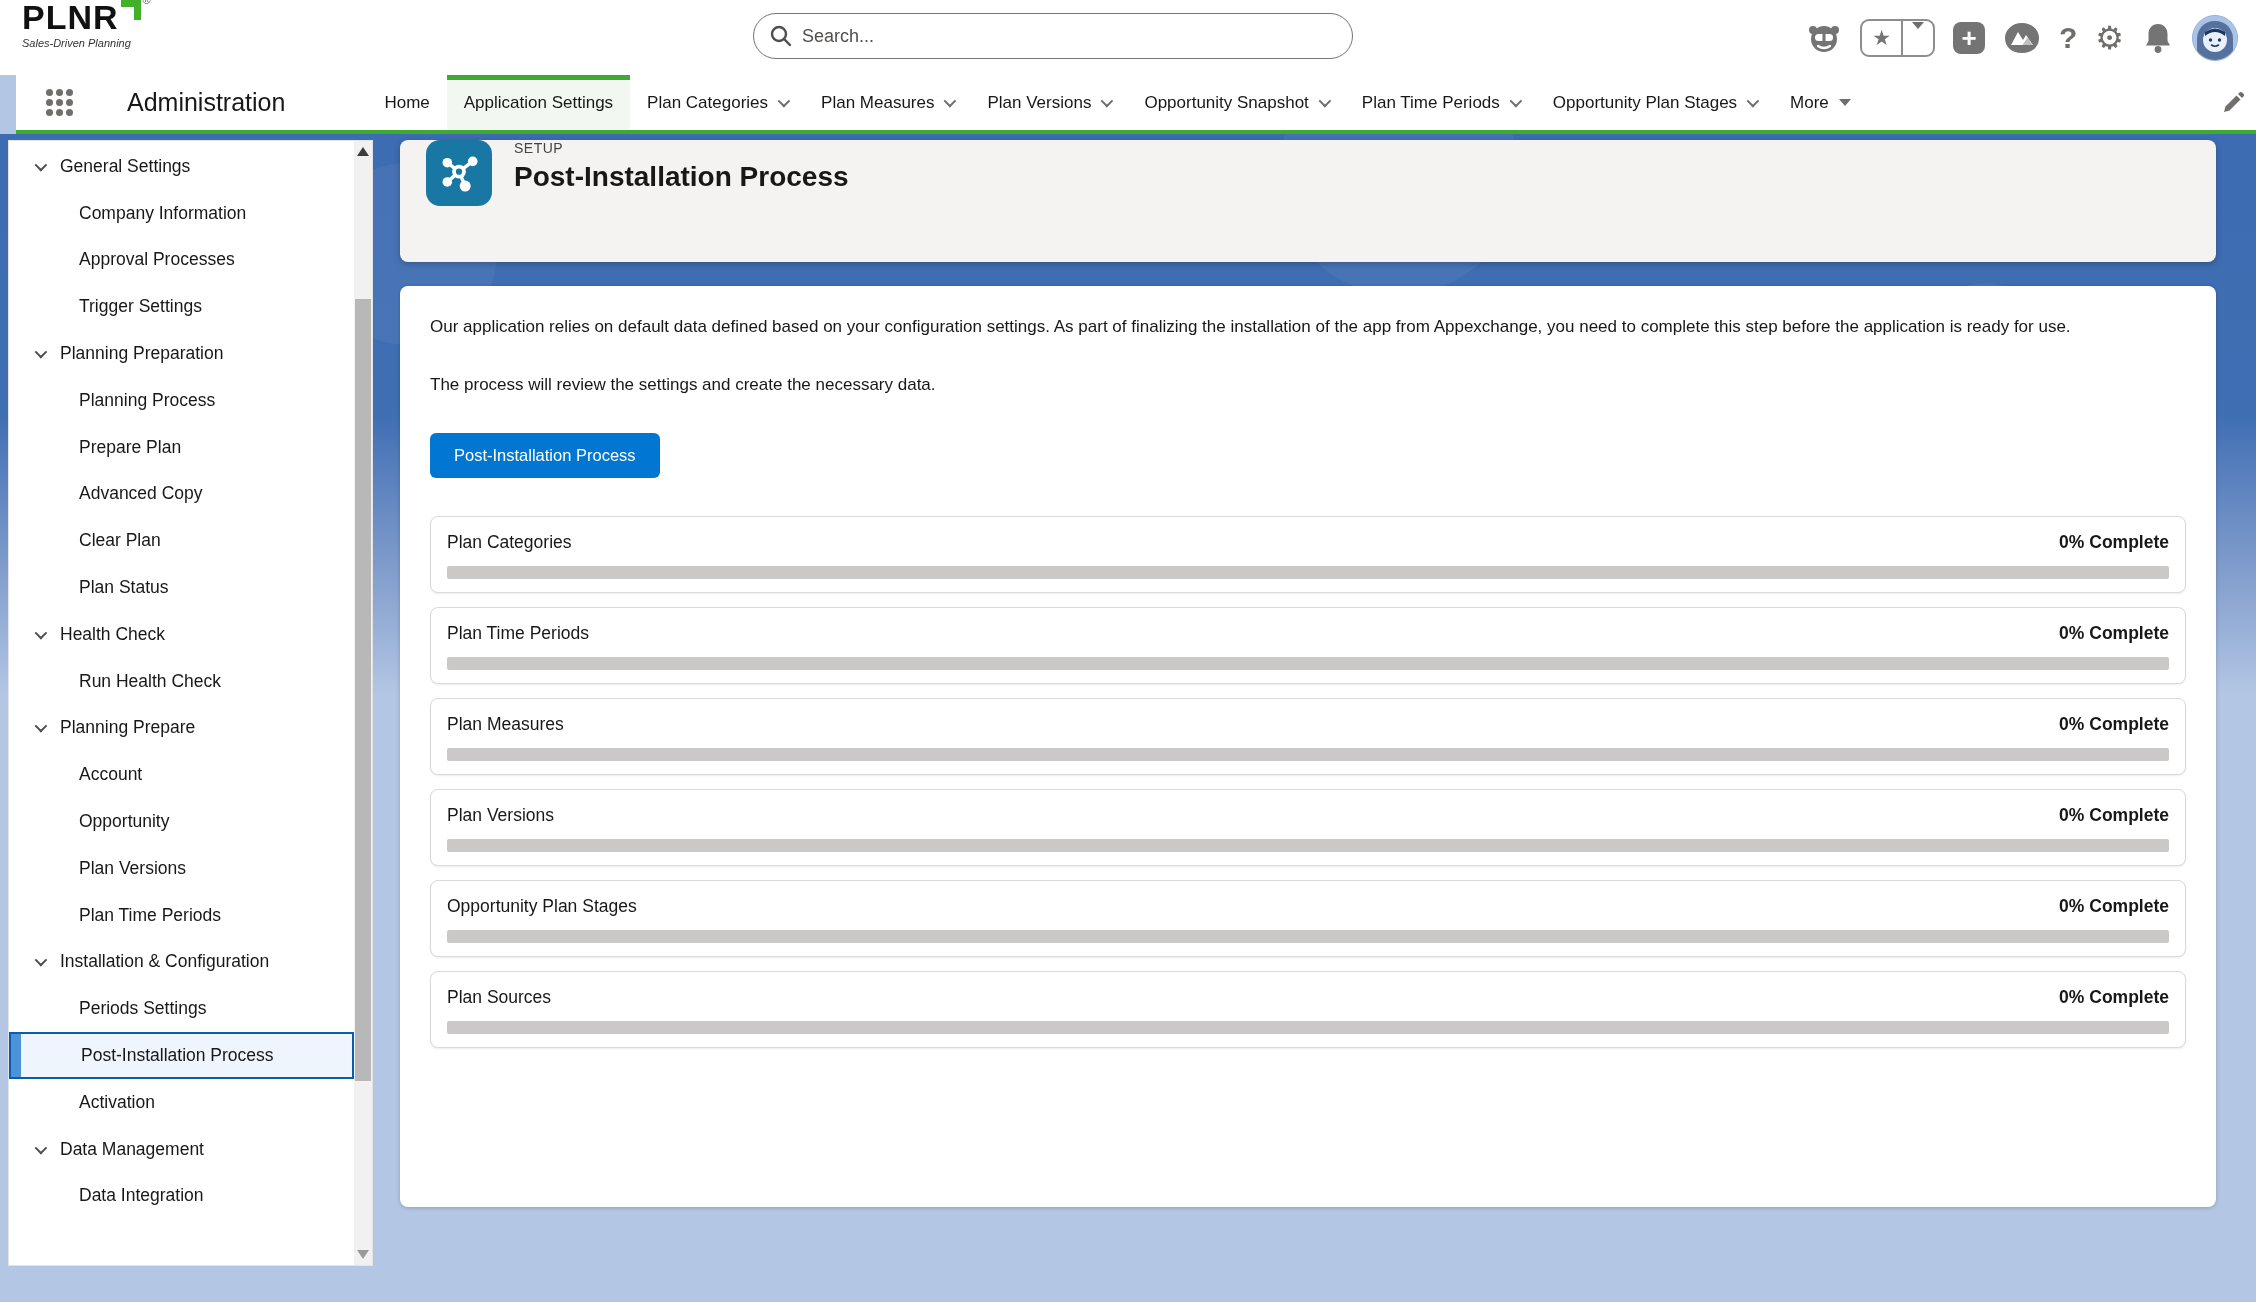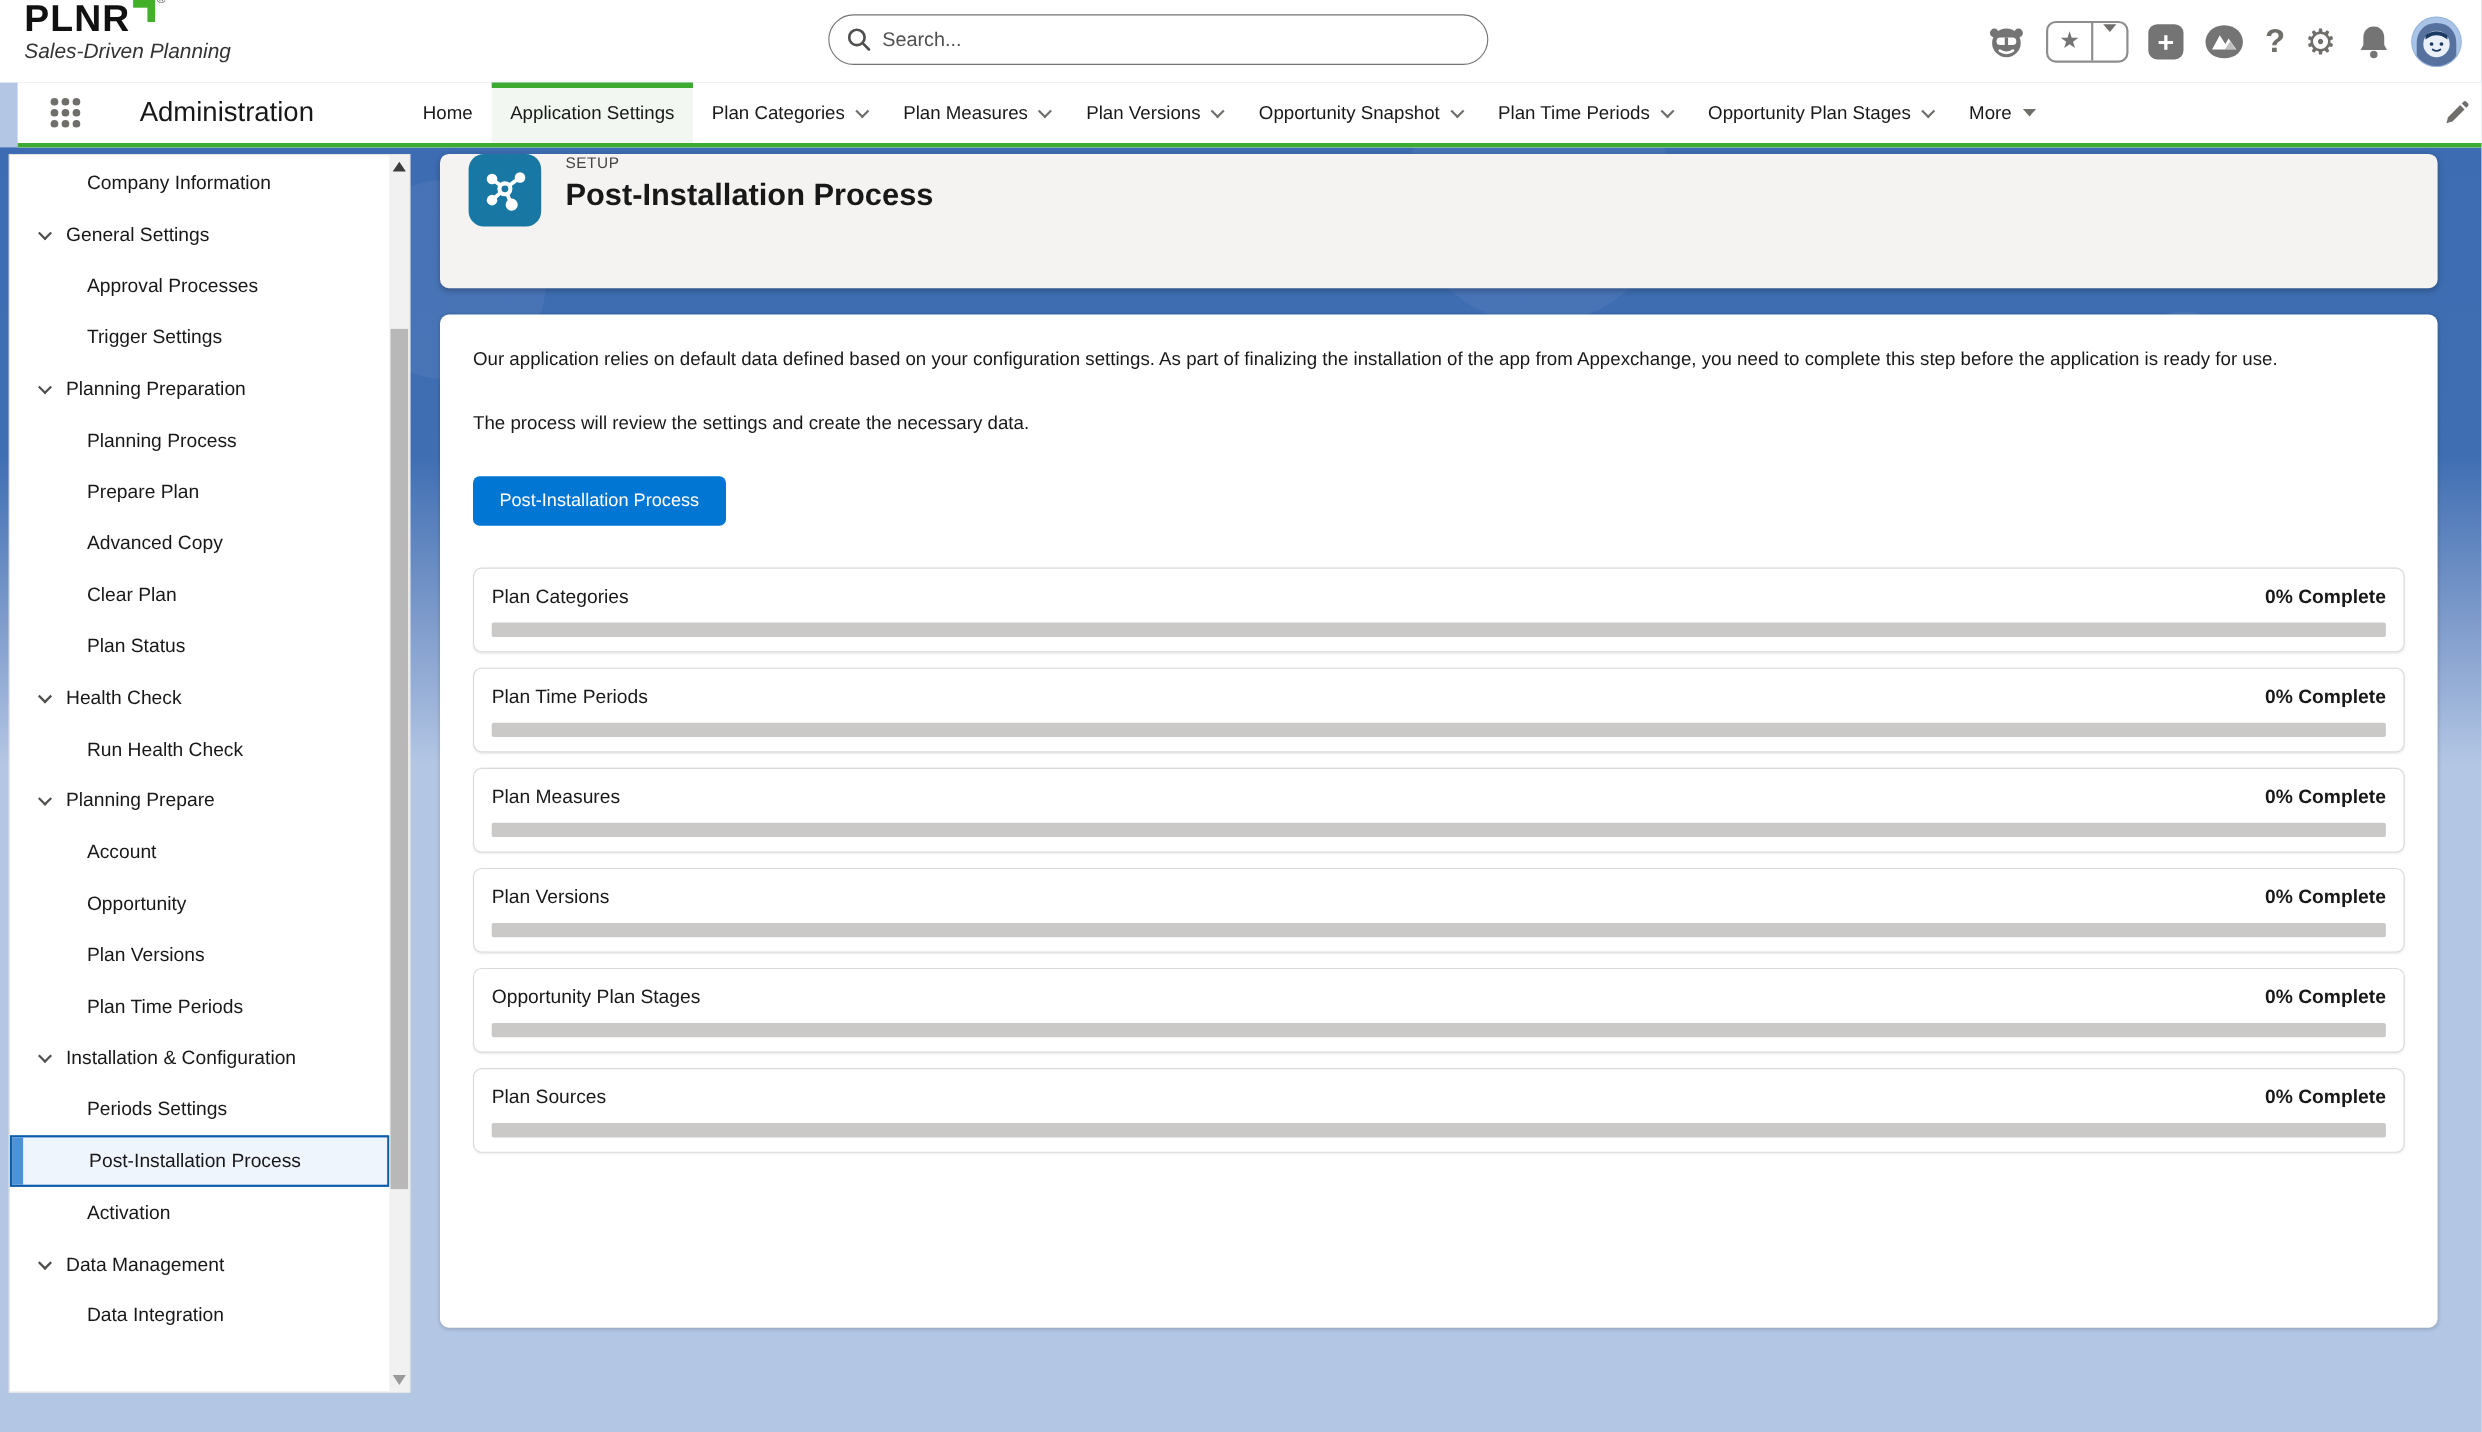--- a/index.html
+++ b/index.html
@@ -18,21 +18,21 @@
       radial-gradient(circle at 88% 220px, rgba(255,255,255,.06) 0 70px, rgba(255,255,255,0) 71px),
       linear-gradient(180deg, #3d6cb2 0px, #3f6eb3 280px, #7e9bcb 430px, #b3c6e4 560px, #b3c6e4 100%);
   }
   
   .topbar { position:absolute; left:0; top:0; width:100%; height:75px; background:#fff; }
   .logo { position:absolute; left:22px; top:0; }
   .logo-row { display:flex; align-items:flex-start; }
   .logo-text { font-size:34px; font-weight:bold; letter-spacing:1px; color:#111; line-height:1; }
   .logo-bracket { width:20px; height:20px; border-top:7px solid #43b02a; border-right:7px solid #43b02a; margin-left:2px; margin-top:0px; }
   .logo-reg { font-size:11px; color:#555; margin-left:2px; margin-top:-6px; }
-  .logo-tag { font-size:19px; font-style:italic; color:#333; margin-top:3px; }
+  .logo-tag { font-size:11px; font-style:italic; color:#333; margin-top:3px; }
   .search-wrap { position:absolute; left:753px; top:13px; width:600px; height:46px; }
   .search-input {
     width:100%; height:100%; border:1px solid #747474; border-radius:23px;
     padding:0 18px 0 48px; font-size:18px; color:#444; outline:none;
     font-family:"Liberation Sans", sans-serif; background:#fff;
   }
   .search-input::placeholder { color:#514f4d; }
   .search-icon { position:absolute; left:16px; top:11px; width:24px; height:24px; }
   .header-icons { position:absolute; right:18px; top:0; height:75px; display:flex; align-items:center; gap:18px; }
   .hicon { display:flex; align-items:center; justify-content:center; color:#706e6b; cursor:pointer; }
@@ -234,26 +234,26 @@
   <span class="nav-edit">
     <svg width="26" height="26" viewBox="0 0 26 26">
       <path d="M4 22 L5.5 16.5 L16.5 5.5 L20.5 9.5 L9.5 20.5 Z" fill="#706e6b"></path>
       <path d="M18 4 L22 8 L23.5 6.5 C24.3 5.7 24.3 4.6 23.5 3.8 L22.2 2.5 C21.4 1.7 20.3 1.7 19.5 2.5 Z" fill="#706e6b"></path>
     </svg>
   </span>
 </div>
 
 <div class="sidebar">
   <div class="side-list" id="side-list">
+      <div class="side-row group">
+    <span class="gchev"></span>
+    <span>General Settings</span>
+  </div>
       <div class="side-row item">
     <span>Company Information</span>
-  </div>
-      <div class="side-row group">
-    <span class="gchev"></span>
-    <span>General Settings</span>
   </div>
       <div class="side-row item">
     <span>Approval Processes</span>
   </div>
       <div class="side-row item">
     <span>Trigger Settings</span>
   </div>
       <div class="side-row group">
     <span class="gchev"></span>
     <span>Planning Preparation</span>

